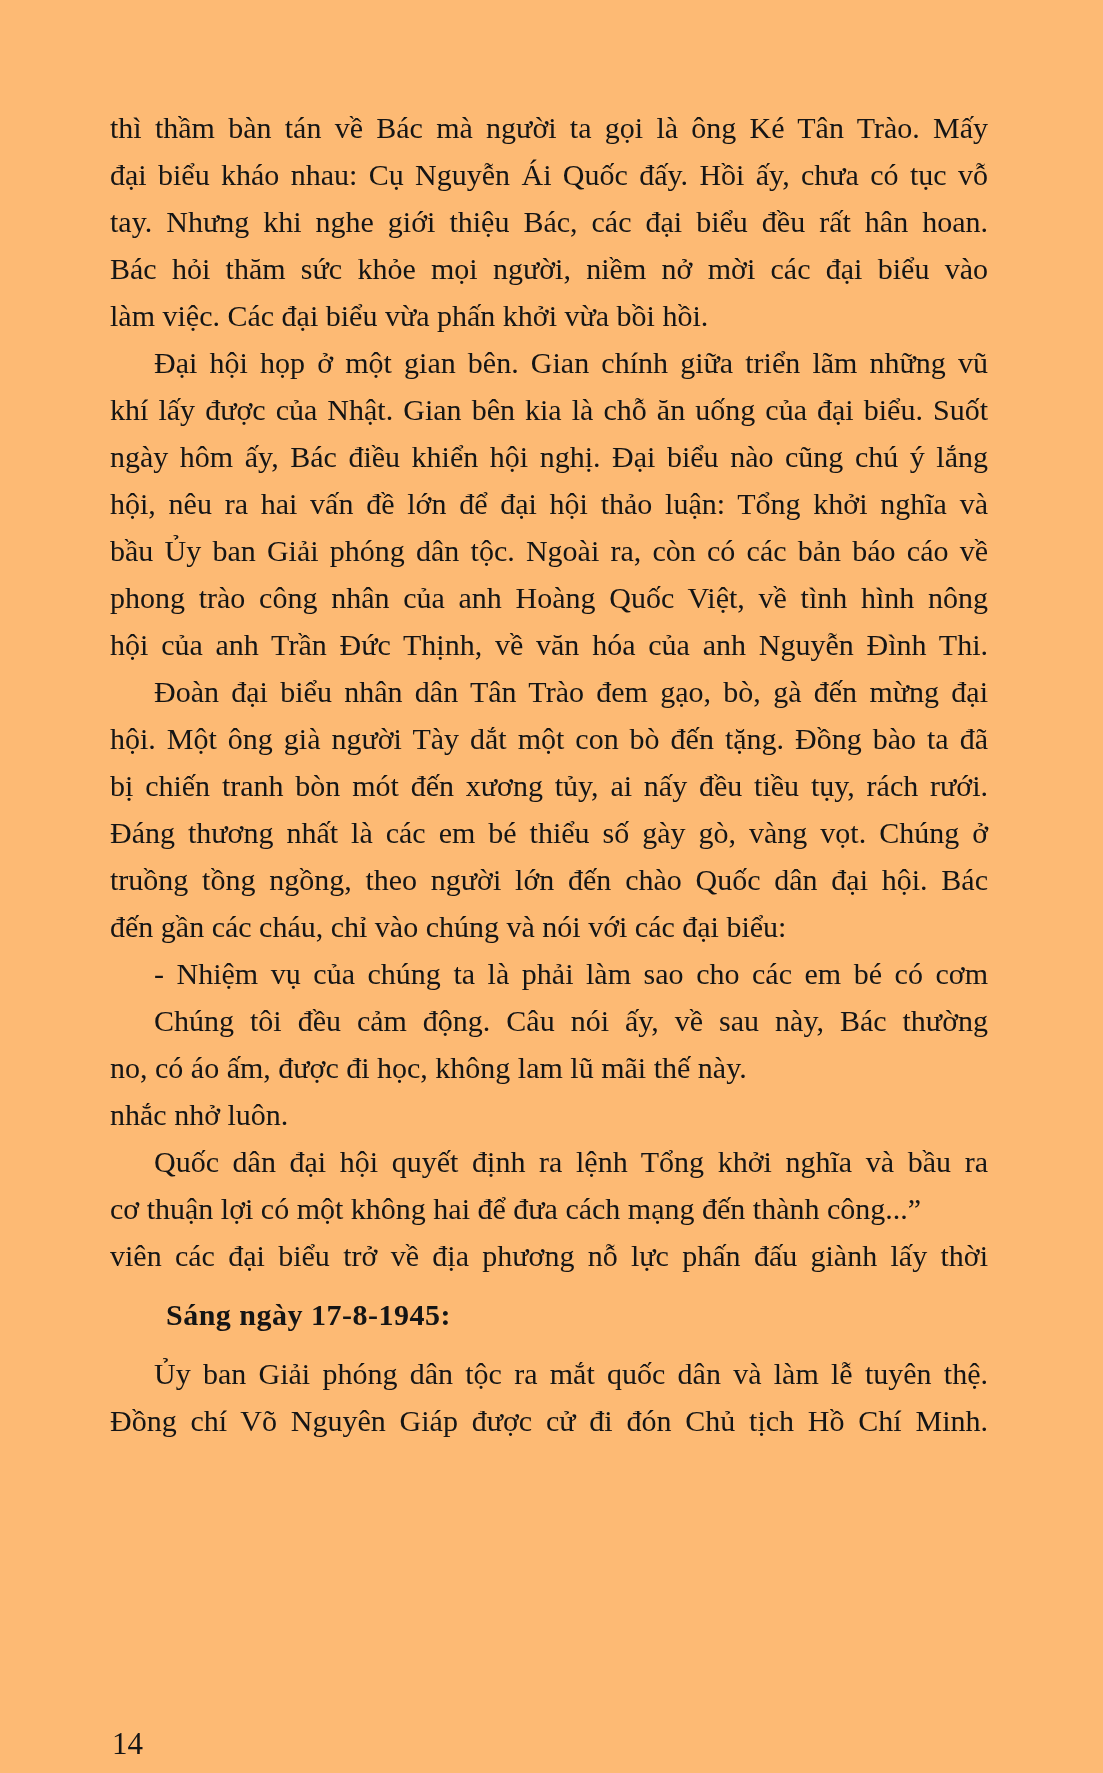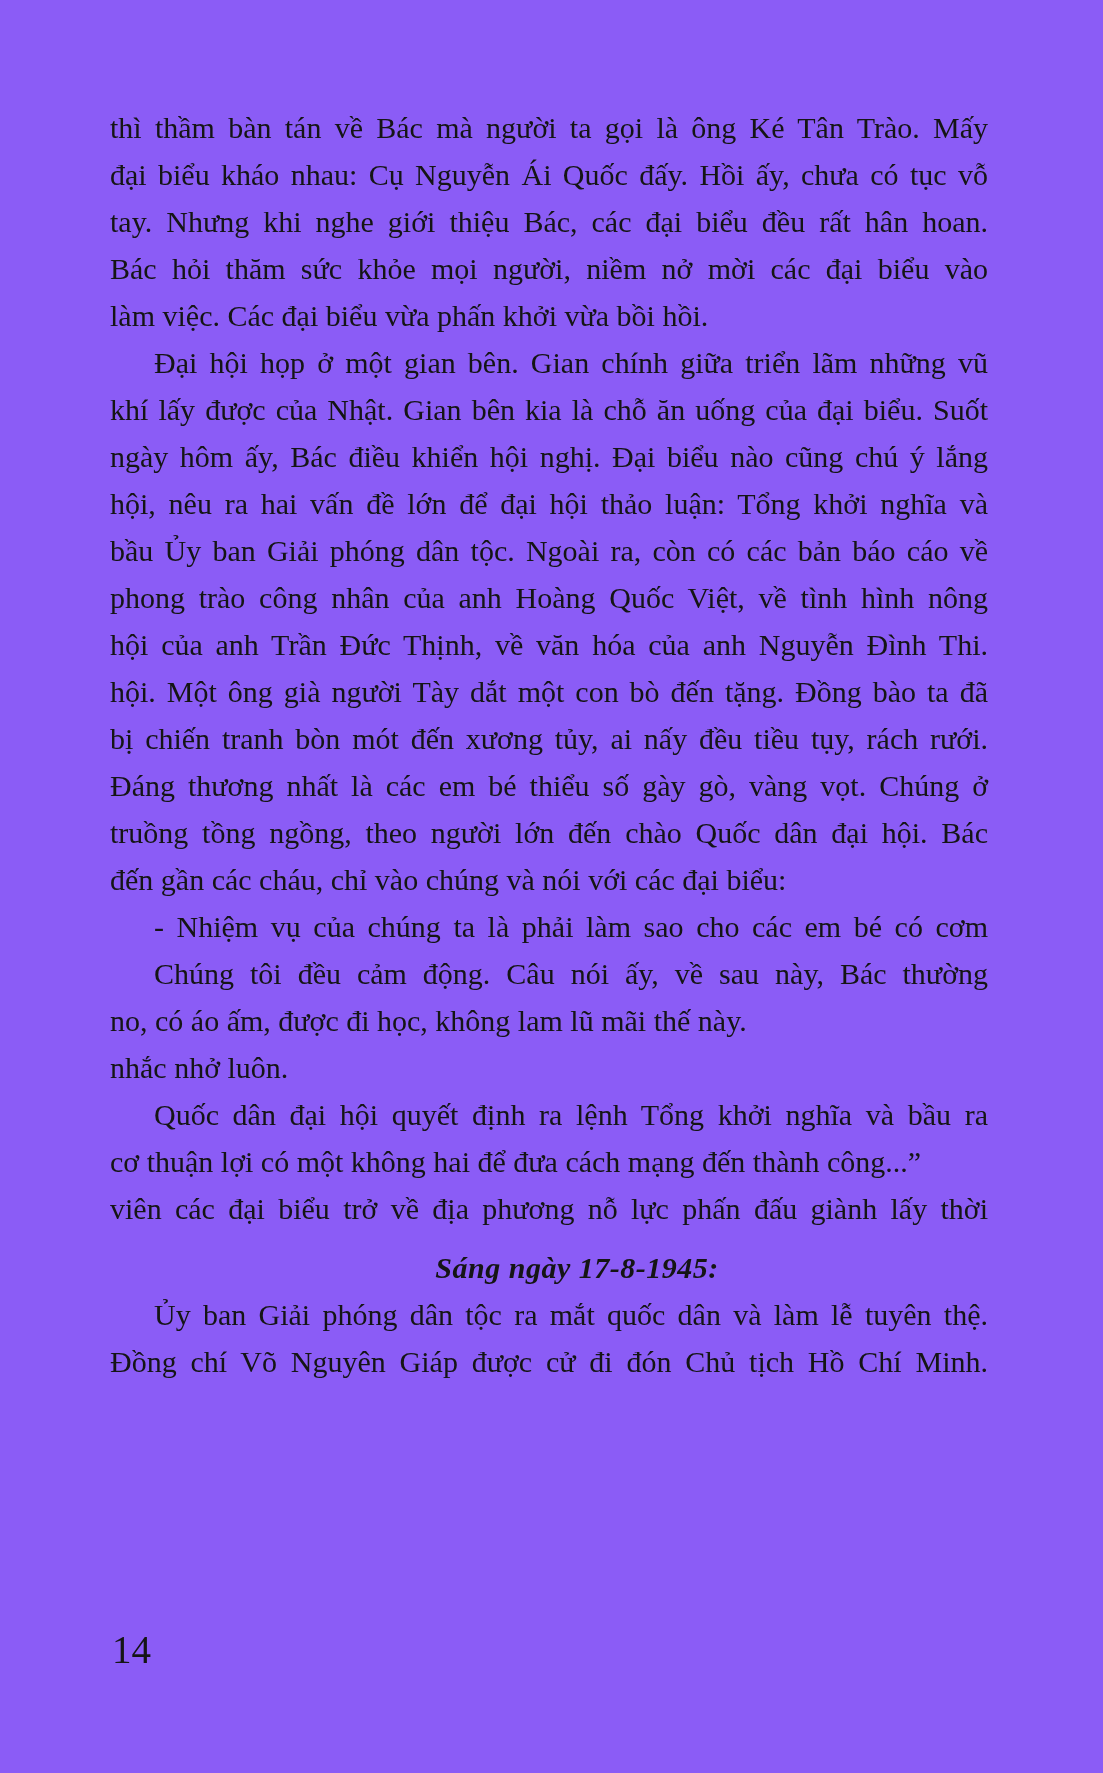--- a/index.html
+++ b/index.html
@@ -4,21 +4,21 @@
 <style>
   html, body {
     margin: 0;
     padding: 0;
     background: #e8e8e8;
   }
   .page {
     position: relative;
     width: 1103px;
     height: 1773px;
-    background: #8b5cf6;
+    background: #fdba74;
     color: #151515;
     font-family: "Liberation Serif", "DejaVu Serif", serif;
     overflow: hidden;
   }
   .text-block {
     position: absolute;
     left: 110px;
     top: 104px;
     width: 878px;
     font-size: 30px;
@@ -29,52 +29,51 @@
   }
   .line.justify {
     text-align: justify;
     text-align-last: justify;
   }
   .line.indent {
     text-indent: 44px;
   }
   .line.heading {
     font-weight: 700;
-    font-style: italic;
     text-indent: 56px;
     margin-top: 12px;
-    margin-bottom: 0;
+    margin-bottom: 12px;
     letter-spacing: 0.5px;
-    text-align: center;
   }
   .page-number {
     position: absolute;
     left: 112px;
-    top: 1630px;
-    font-size: 39px;
+    top: 1724px;
+    font-size: 31px;
     line-height: 40px;
   }
 </style>
 </head>
 <body>
 
 <div class="page">
   <div class="text-block" id="text-block">
       <div class="line justify">thì thầm bàn tán về Bác mà người ta gọi là ông Ké Tân Trào. Mấy</div>
       <div class="line justify">đại biểu kháo nhau: Cụ Nguyễn Ái Quốc đấy. Hồi ấy, chưa có tục vỗ</div>
       <div class="line justify">tay. Nhưng khi nghe giới thiệu Bác, các đại biểu đều rất hân hoan.</div>
       <div class="line justify">Bác hỏi thăm sức khỏe mọi người, niềm nở mời các đại biểu vào</div>
       <div class="line">làm việc. Các đại biểu vừa phấn khởi vừa bồi hồi.</div>
       <div class="line justify indent">Đại hội họp ở một gian bên. Gian chính giữa triển lãm những vũ</div>
       <div class="line justify">khí lấy được của Nhật. Gian bên kia là chỗ ăn uống của đại biểu. Suốt</div>
       <div class="line justify">ngày hôm ấy, Bác điều khiển hội nghị. Đại biểu nào cũng chú ý lắng</div>
       <div class="line justify">hội, nêu ra hai vấn đề lớn để đại hội thảo luận: Tổng khởi nghĩa và</div>
       <div class="line justify">bầu Ủy ban Giải phóng dân tộc. Ngoài ra, còn có các bản báo cáo về</div>
       <div class="line justify">phong trào công nhân của anh Hoàng Quốc Việt, về tình hình nông</div>
       <div class="line justify">hội của anh Trần Đức Thịnh, về văn hóa của anh Nguyễn Đình Thi.</div>
+      <div class="line justify indent">Đoàn đại biểu nhân dân Tân Trào đem gạo, bò, gà đến mừng đại</div>
       <div class="line justify">hội. Một ông già người Tày dắt một con bò đến tặng. Đồng bào ta đã</div>
       <div class="line justify">bị chiến tranh bòn mót đến xương tủy, ai nấy đều tiều tụy, rách rưới.</div>
       <div class="line justify">Đáng thương nhất là các em bé thiểu số gày gò, vàng vọt. Chúng ở</div>
       <div class="line justify">truồng tồng ngồng, theo người lớn đến chào Quốc dân đại hội. Bác</div>
       <div class="line">đến gần các cháu, chỉ vào chúng và nói với các đại biểu:</div>
       <div class="line justify indent">- Nhiệm vụ của chúng ta là phải làm sao cho các em bé có cơm</div>
       <div class="line justify indent">Chúng tôi đều cảm động. Câu nói ấy, về sau này, Bác thường</div>
       <div class="line">no, có áo ấm, được đi học, không lam lũ mãi thế này.</div>
       <div class="line">nhắc nhở luôn.</div>
       <div class="line justify indent">Quốc dân đại hội quyết định ra lệnh Tổng khởi nghĩa và bầu ra</div>

